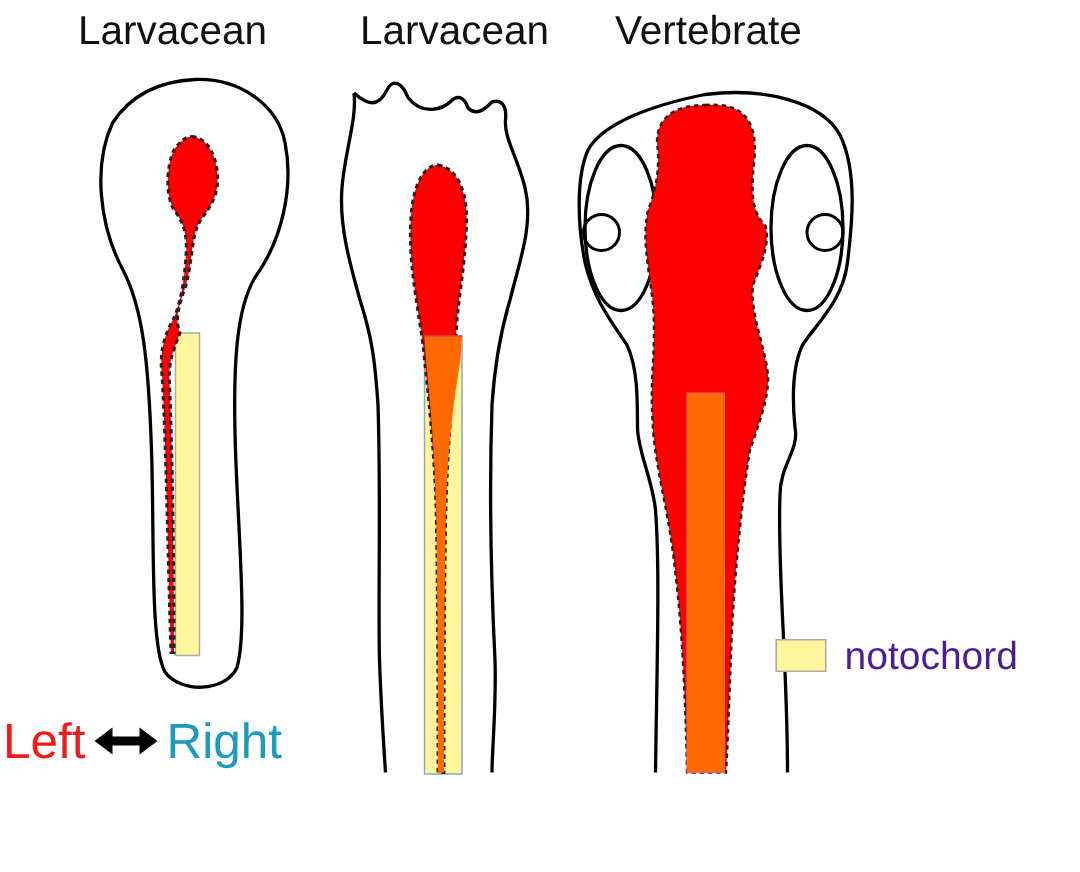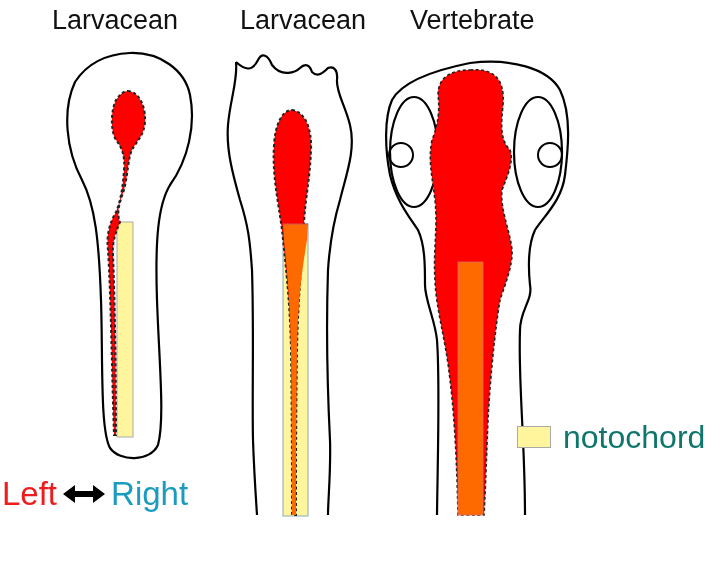--- a/index.html
+++ b/index.html
@@ -3,21 +3,21 @@
 <meta charset="utf-8">
 <style>
   html, body { margin:0; padding:0; background:#ffffff; }
   #canvas { position:relative; width:720px; height:581px; overflow:hidden; background:#fff; font-family:"Liberation Sans", sans-serif; }
   .title { position:absolute; top:4px; font-size:27px; color:#111; line-height:32px; }
   svg.diagram { position:absolute; left:0; top:0; }
   .lr { position:absolute; left:2px; top:474px; font-size:33px; line-height:40px; display:flex; align-items:center; gap:4px; }
   .legend { position:absolute; left:517px; top:418px; }
   .legend-row { display:flex; align-items:center; height:38px; }
   .swatch { width:34px; height:22px; margin-right:12px; box-sizing:border-box; }
-  .legend-label { font-size:32px; color:#0f766e; }
+  .legend-label { font-size:26px; color:#4c1d95; }
 </style>
 </head>
 <body>
 
 <div id="canvas">
 
   <div class="title" style="left:52px;">Larvacean</div>
   <div class="title" style="left:240px;">Larvacean</div>
   <div class="title" style="left:410px;text-align:right;">Vertebrate</div>
 

